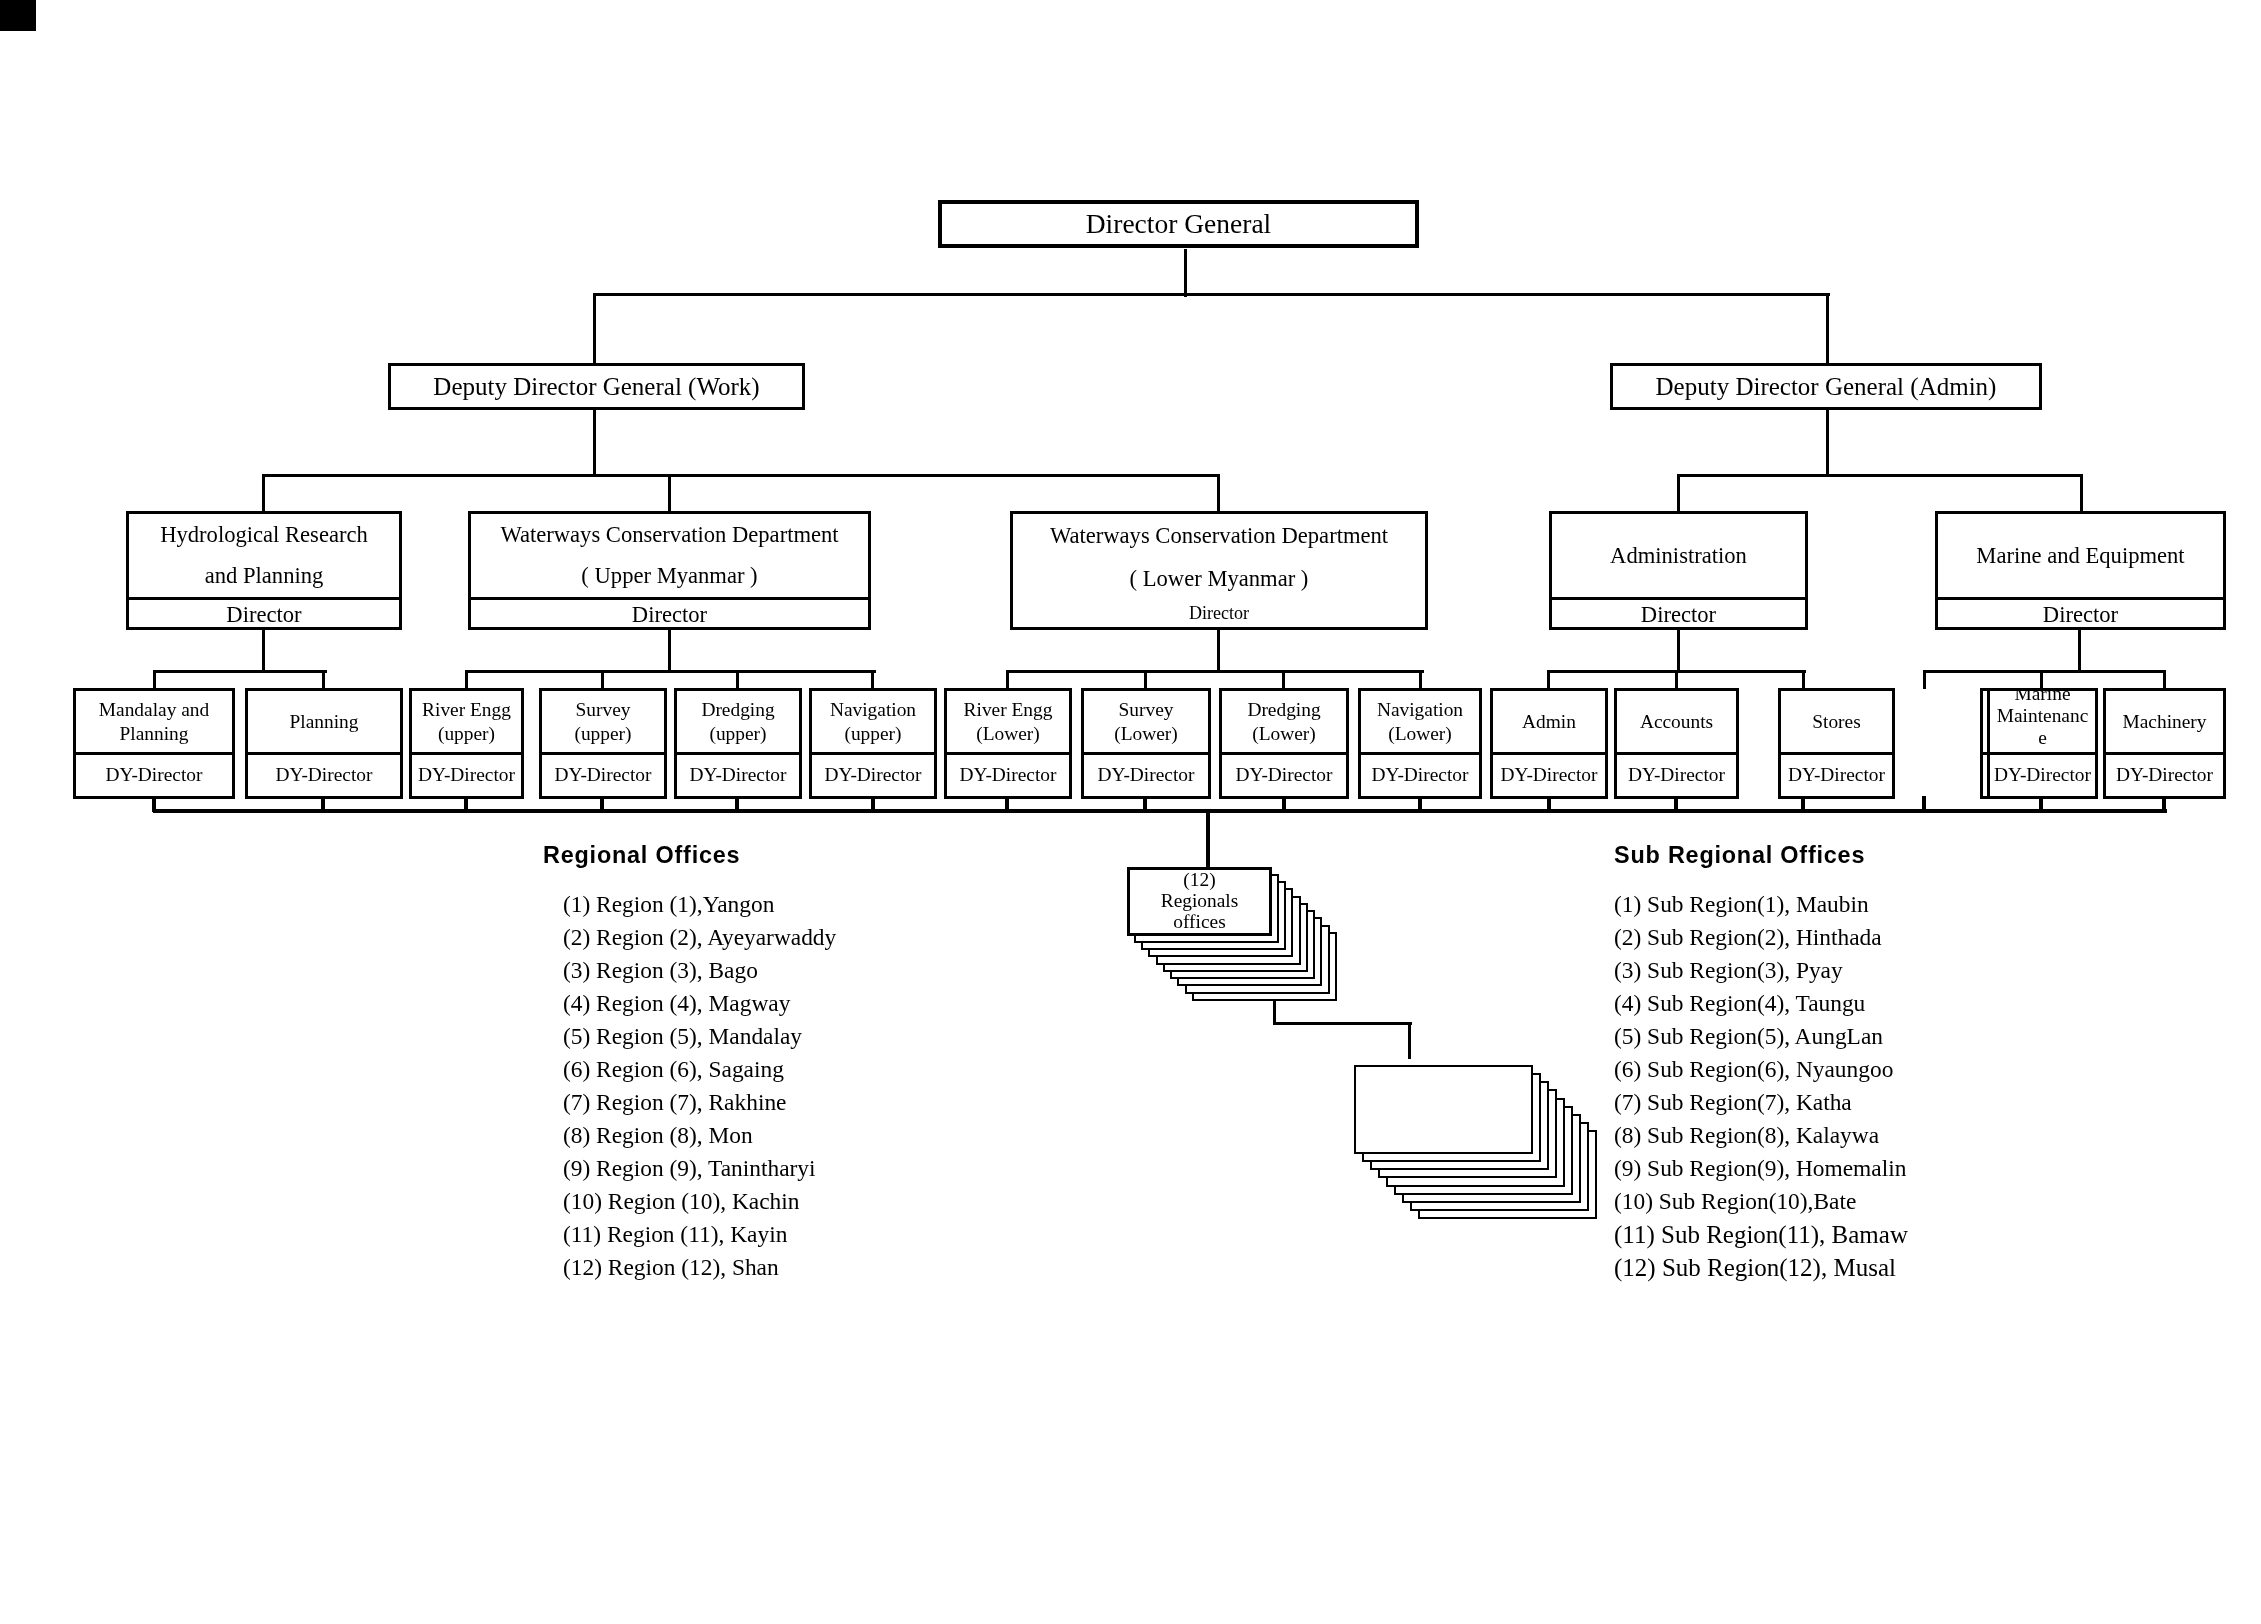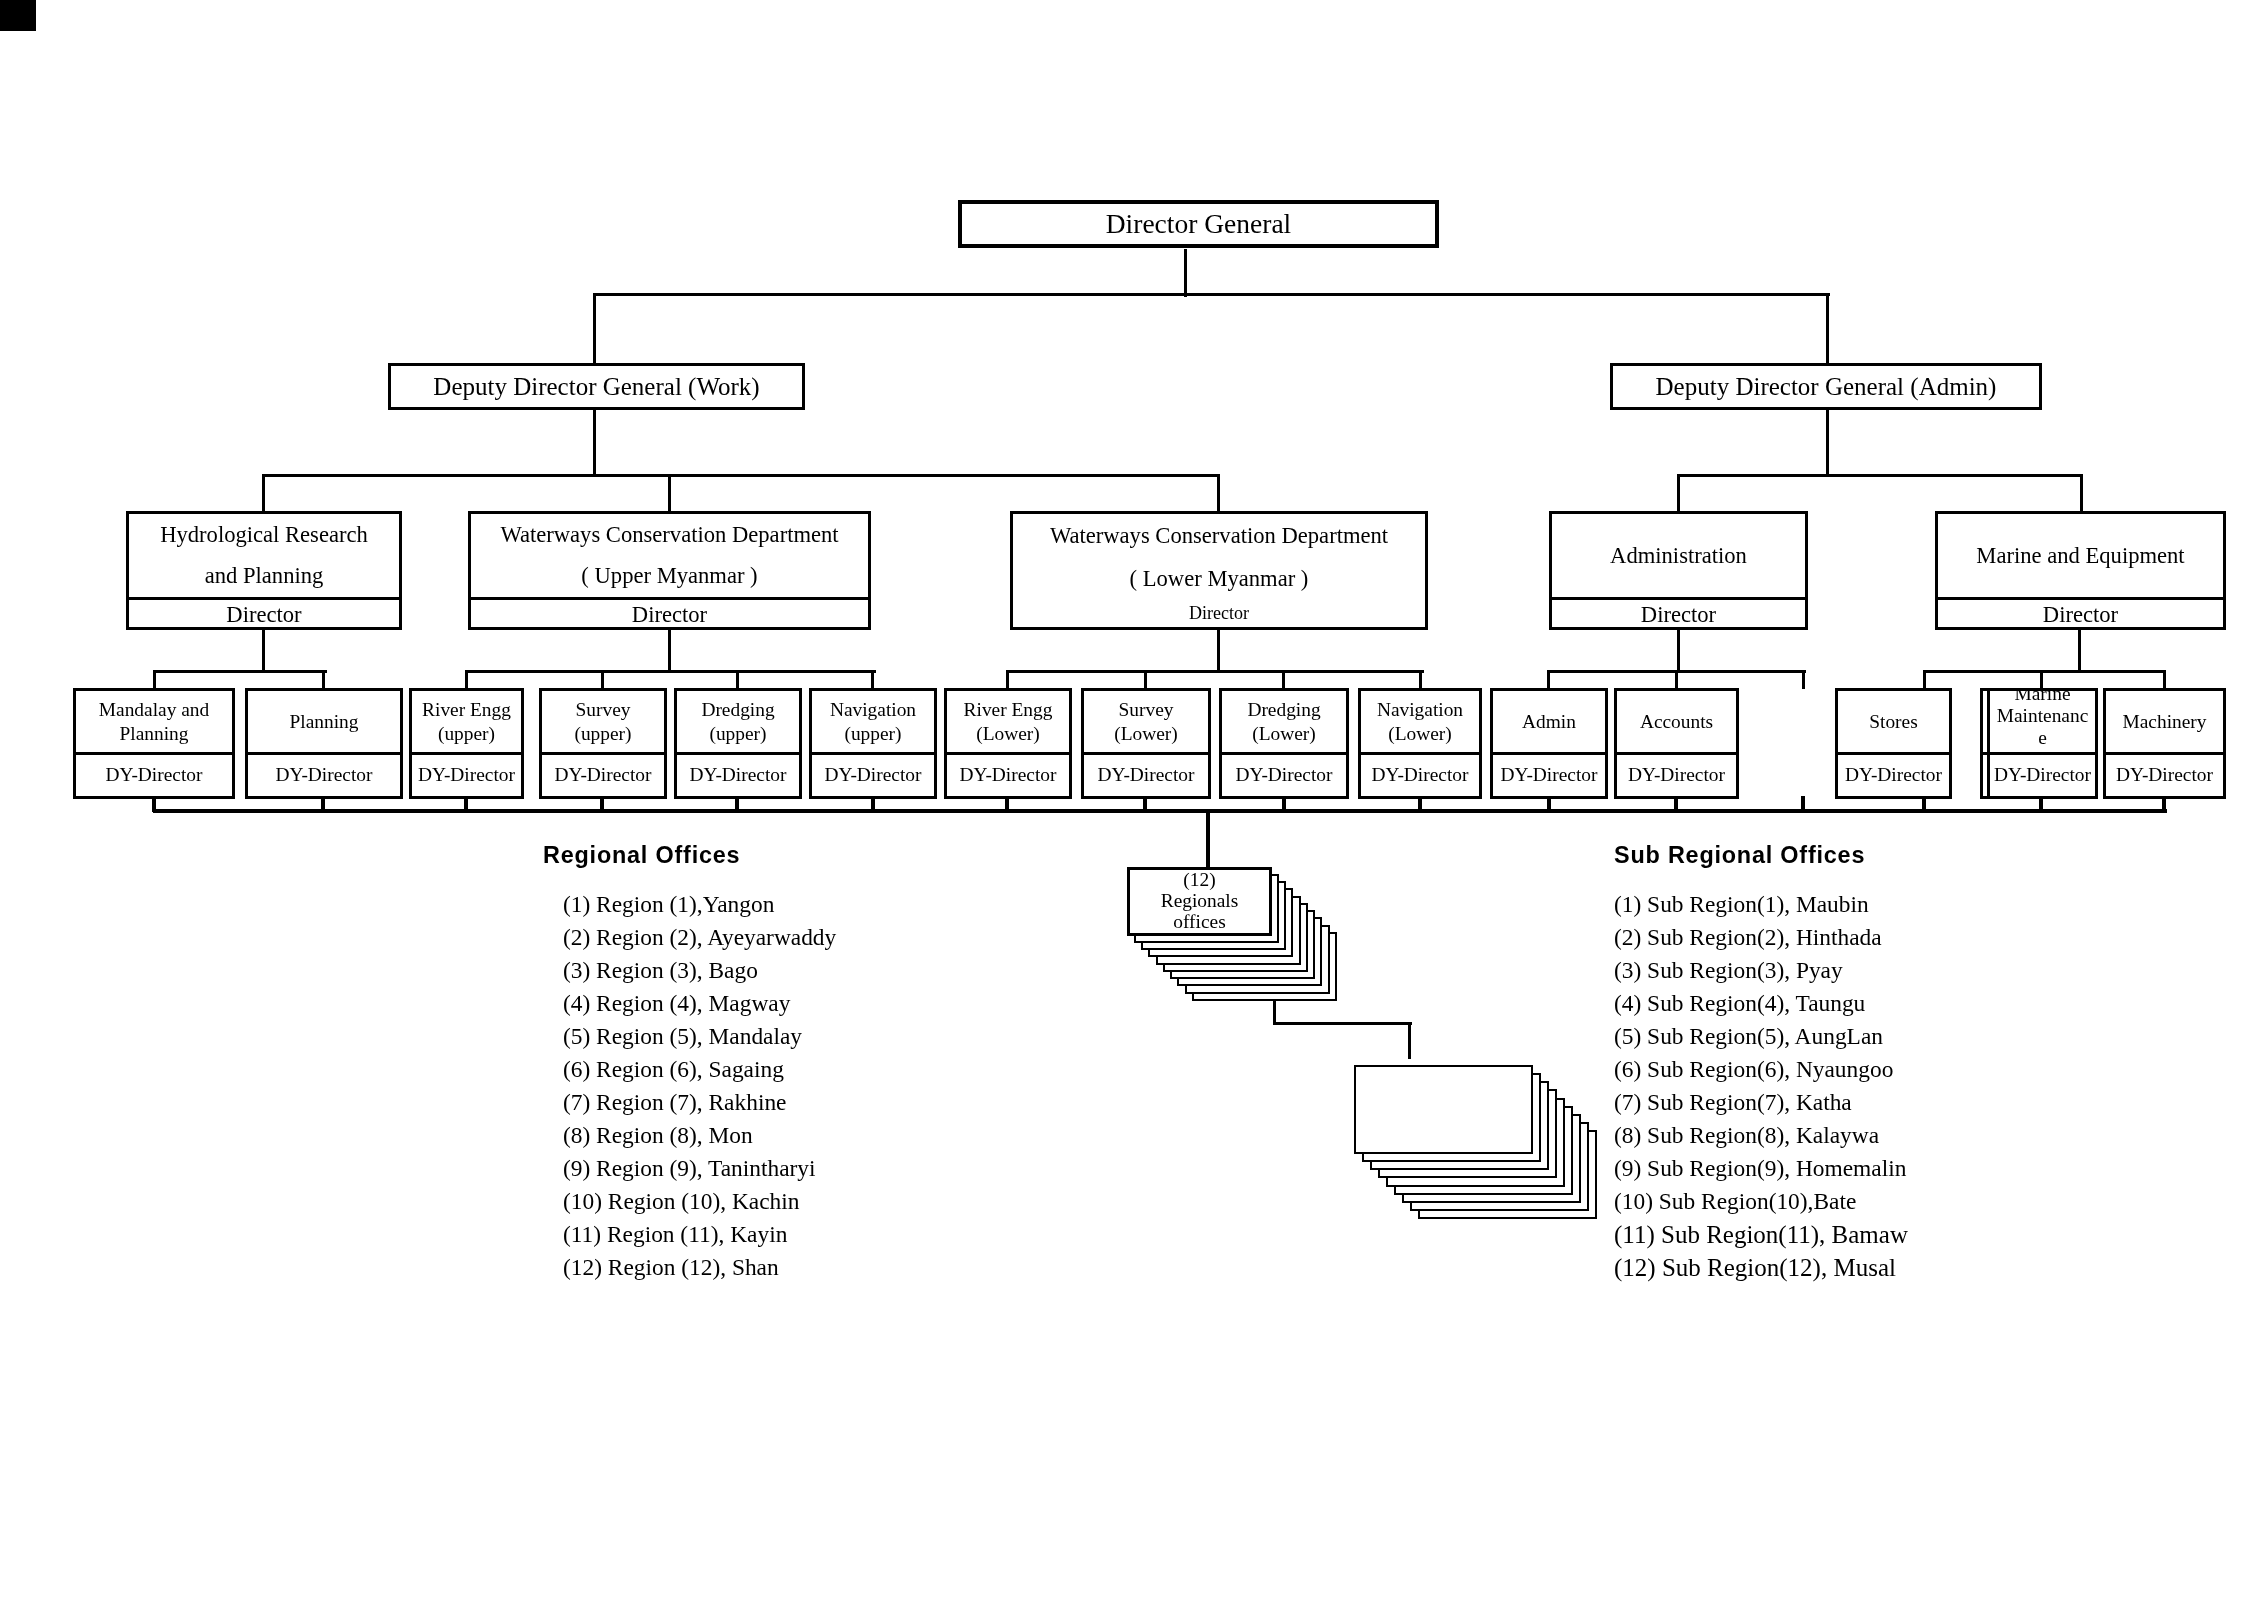--- a/index.html
+++ b/index.html
@@ -33,21 +33,21 @@
   .sublist li:nth-child(n+11){font-size:25px}
   .artifact{position:absolute;left:0;top:0;width:36px;height:31px;background:#000}
 </style>
 </head>
 <body>
 
 <div class="canvas">
 
   <div class="artifact"></div>
 
-  <div class="box title-box" style="left:958px;top:200px;width:481px;height:48px">
+  <div class="box title-box" style="left:938px;top:200px;width:481px;height:48px">
     <span>Director General</span>
   </div>
 
   <div class="l" style="left:1184px;top:249px;width:3.2px;height:48px"></div>
   <div class="l" style="left:594px;top:293px;width:1236px;height:3.2px"></div>
   <div class="l" style="left:593px;top:293px;width:3.2px;height:73px"></div>
   <div class="l" style="left:1826px;top:293px;width:3.2px;height:73px"></div>
 
   <div class="box deputy" style="left:1610px;top:363px;width:432px;height:47px">
     <span>Deputy Director General (Admin)</span>
@@ -209,21 +209,21 @@
       <span>Admin</span>
     </div>
     <div class="band">DY-Director</div>
   </div>
   <div class="box dy" style="left:1614px;width:125px">
     <div class="name">
       <span>Accounts</span>
     </div>
     <div class="band">DY-Director</div>
   </div>
-  <div class="box dy" style="left:1835px;width:117px">
+  <div class="box dy" style="left:1778px;width:117px">
     <div class="name">
       <span>Stores</span>
     </div>
     <div class="band">DY-Director</div>
   </div>
   <div class="box dy" style="left:1980px;width:111px">
     <div class="name">
       <span>Marine &amp;</span>
       <span>Equipment</span>
     </div>

